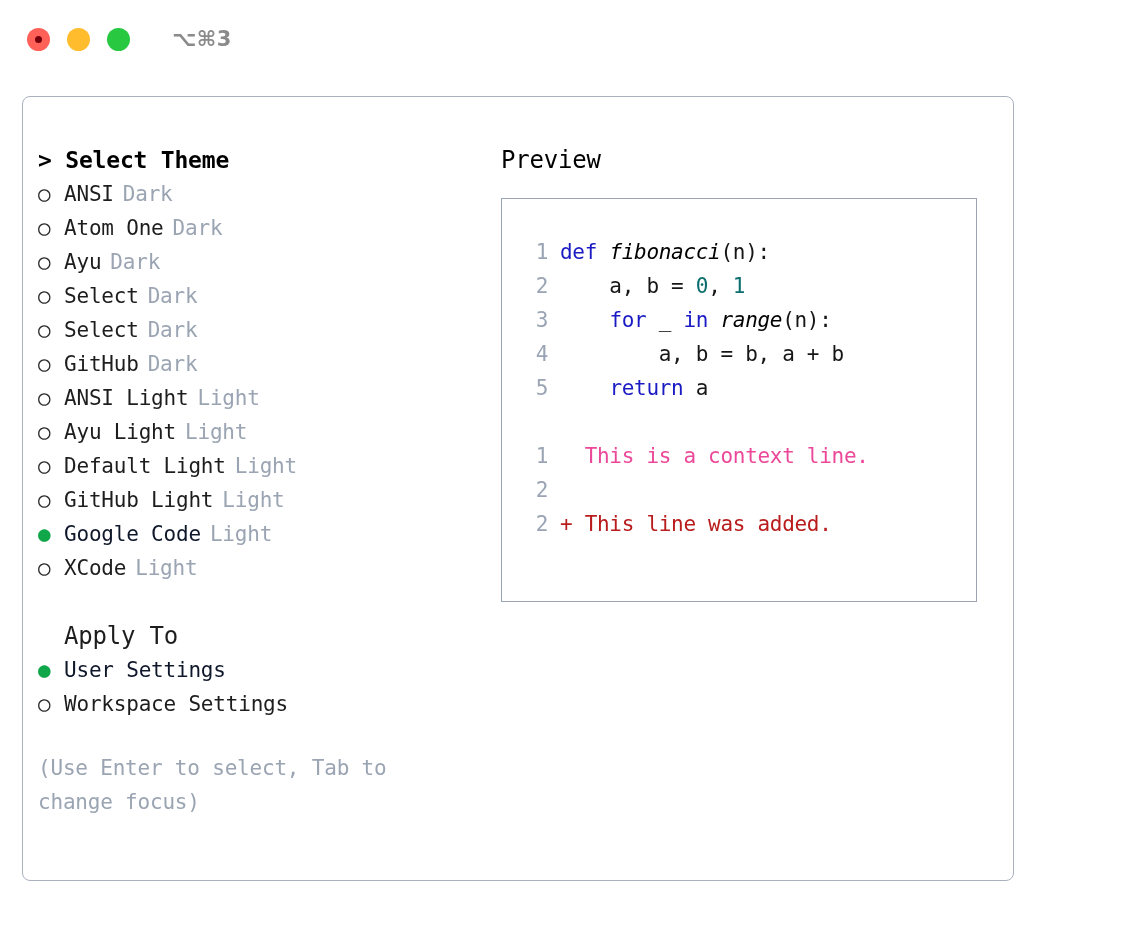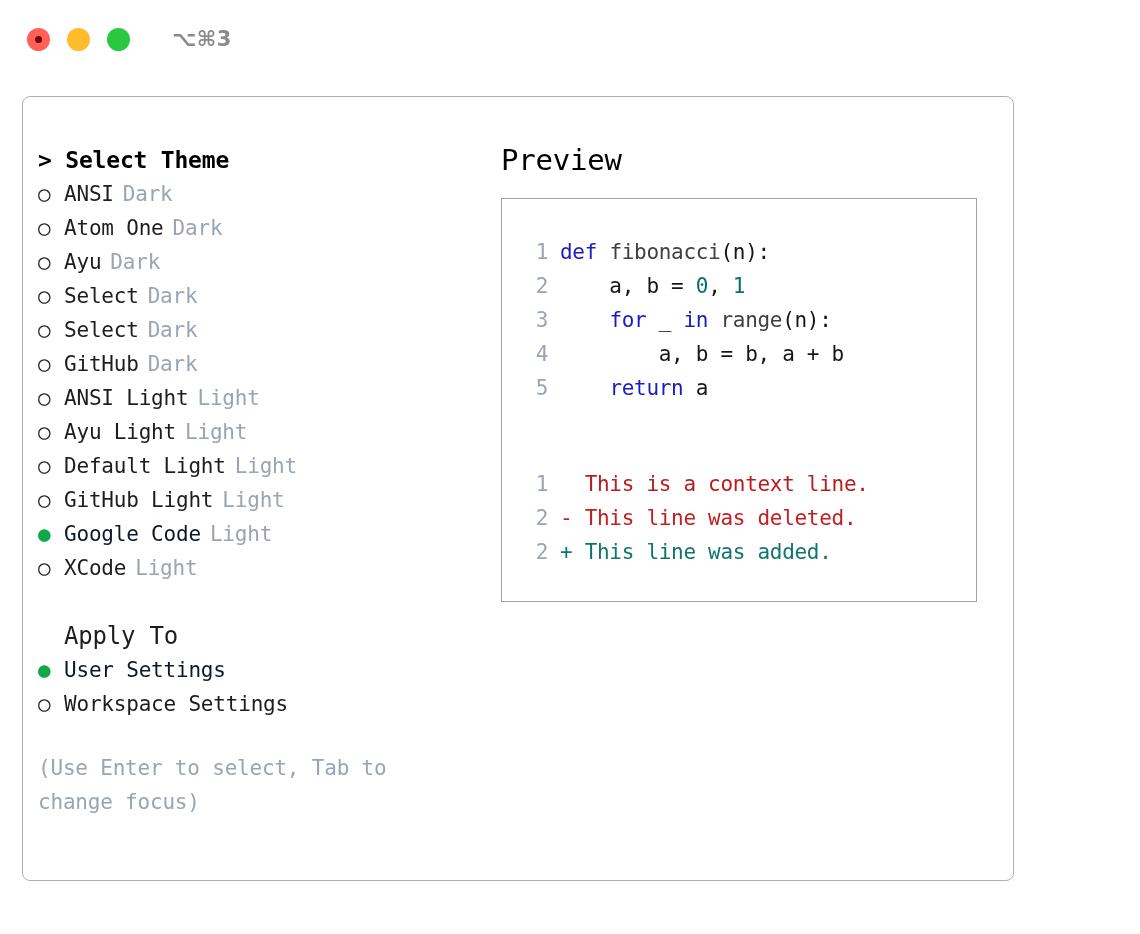--- a/index.html
+++ b/index.html
@@ -147,21 +147,21 @@
   }
 
   
   .right-col {
     position: absolute;
     left: 478px;
     top: 46px;
     width: 490px;
   }
   .preview-title {
-    font-size: 29px;
+    font-size: 24px;
     color: #000000;
     line-height: 34px;
     letter-spacing: -0.2px;
   }
 
   .preview-box {
     margin-top: 21px;
     width: 476px;
     height: 404px;
     border: 1.6px solid #9aa4b2;
@@ -182,28 +182,28 @@
     display: inline-block;
     width: 30px;
     flex: 0 0 30px;
     text-align: right;
     color: #9aa4b4;
     padding-right: 12px;
   }
   .code-text { color: #161616; }
 
   .tok-kw   { color: #1b1bc4; text-align: center; }
-  .tok-fn   { color: #404040; }
+  .tok-fn   { color: #000000; font-style: italic; }
   .tok-num  { color: #0b6e6e; }
   .tok-plain{ color: #161616; }
 
   .diff-gap { height: 34px; }
-  .diff-ctx { color: #b91c1c; margin-top: 28px; }
+  .diff-ctx { color: #ec4899; }
   .diff-del { color: #c41e1e; }
-  .diff-add { color: #0f766e; text-align: right; }
+  .diff-add { color: #b91c1c; text-align: right; }
 </style>
 </head>
 <body>
 
 <div class="app-shell">
 
   <div class="titlebar">
     <div class="traffic-lights">
       <span class="tl tl-close"></span>
       <span class="tl tl-min"></span>
@@ -252,21 +252,21 @@
           <div id="code-block">
               <div class="code-line"><span class="lineno">1</span><span class="code-text"><span class="tok-kw">def </span><span class="tok-fn">fibonacci</span><span class="tok-plain">(n):</span></span></div>
               <div class="code-line"><span class="lineno">2</span><span class="code-text"><span class="tok-plain">    a, b = </span><span class="tok-num">0</span><span class="tok-plain">, </span><span class="tok-num">1</span></span></div>
               <div class="code-line"><span class="lineno">3</span><span class="code-text"><span class="tok-plain">    </span><span class="tok-kw">for</span><span class="tok-plain"> _ </span><span class="tok-kw">in</span><span class="tok-plain"> </span><span class="tok-fn">range</span><span class="tok-plain">(n):</span></span></div>
               <div class="code-line"><span class="lineno">4</span><span class="code-text"><span class="tok-plain">        a, b = b, a + b</span></span></div>
               <div class="code-line"><span class="lineno">5</span><span class="code-text"><span class="tok-plain">    </span><span class="tok-kw">return</span><span class="tok-plain"> a</span></span></div>
             </div>
           <div class="diff-gap"></div>
           <div id="diff-block">
               <div class="code-line"><span class="lineno">1</span><span class="diff-ctx"><span> </span><span> This is a context line.</span></span></div>
-              <div class="code-line"><span class="lineno">2</span><span class="diff-del"><span>-</span><span> This line was deleted.</span></span></div>
+              <div class="code-line"><span class="lineno">2</span></div>
               <div class="code-line"><span class="lineno">2</span><span class="diff-add"><span>+</span><span> This line was added.</span></span></div>
             </div>
         </div>
       </div>
 
     </div>
   </div>
 </div>
 
 </body></html>

